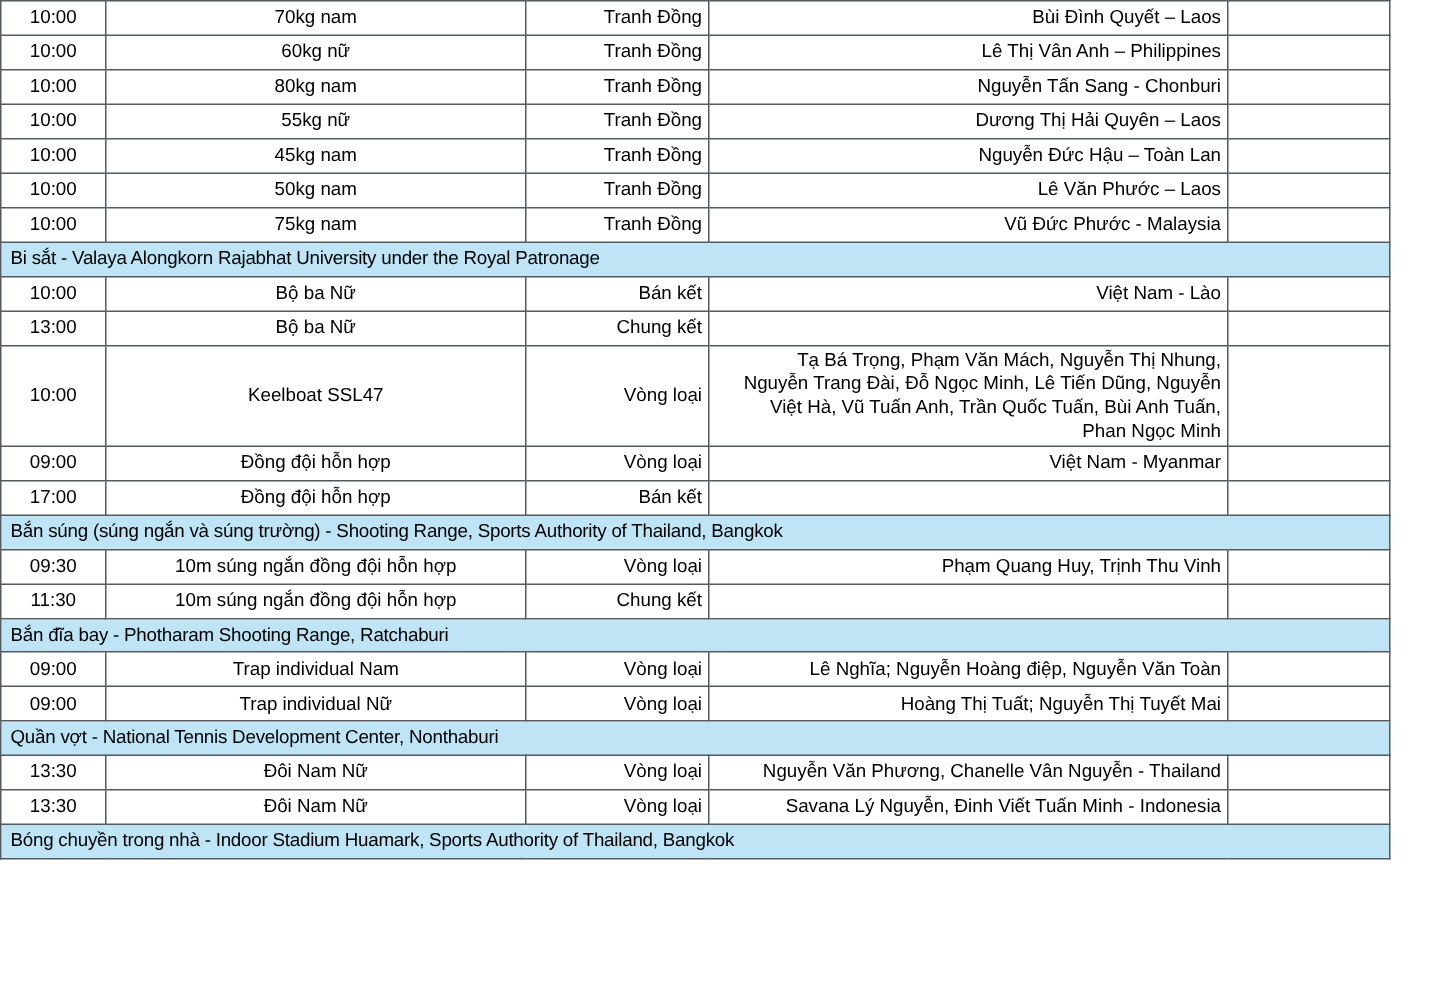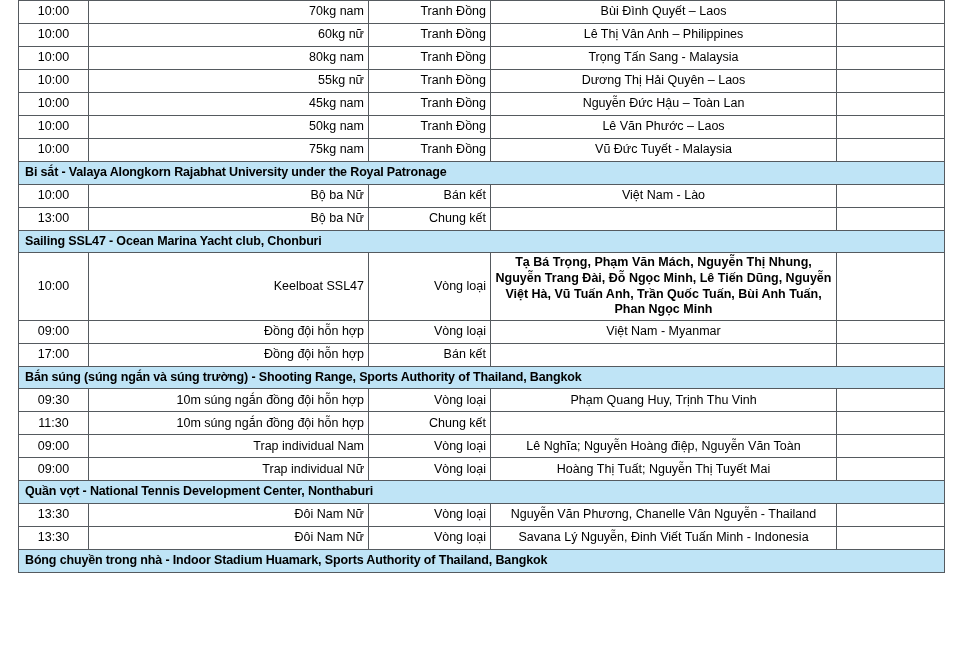--- a/index.html
+++ b/index.html
@@ -14,21 +14,20 @@
     overflow: hidden;
     font-family: "Liberation Sans", sans-serif;
     -webkit-font-smoothing: antialiased;
   }
 
   .sheet {
     position: relative;
     width: 920px;
     height: 657px;
     box-sizing: border-box;
-    padding-left: 18px;
     padding-right: 16px;
   }
 
   table.schedule {
     border-collapse: collapse;
     table-layout: fixed;
     width: 926px;
     font-size: 12.5px;
     color: #000000;
   }
@@ -47,51 +46,51 @@
   col.c-event { width: 280px; }
   col.c-round { width: 122px; }
   col.c-part  { width: 346px; }
   col.c-note  { width: 108px; }
 
   td.time {
     text-align: center;
     white-space: nowrap;
   }
   td.event {
-    text-align: right;
+    text-align: center;
   }
   td.round {
     text-align: right;
   }
   td.participants {
-    text-align: center;
+    text-align: right;
   }
   td.notes {
     text-align: left;
   }
 
   tr.section-row td.section {
     background: #bfe4f6;
-    font-weight: bold;
+    font-weight: normal;
     text-align: left;
     padding: 3px 5px 3px 6px;
     letter-spacing: -0.15px;
     border: 1px solid #555a5f;
   }
 
   tr.data-row td {
     height: 18px;
   }
 
   td.multiline {
     line-height: 1.32;
     padding-top: 3px;
     padding-bottom: 3px;
   }
-  td.multiline .ml-line { display: block; white-space: nowrap; font-weight: bold; }
+  td.multiline .ml-line { display: block; white-space: nowrap; }
 
   td.tall {
     height: 72px;
   }
 </style>
 </head>
 <body>
 
 <div class="sheet">
   <table class="schedule">
@@ -114,21 +113,21 @@
           <td class="time">10:00</td>
           <td class="event">60kg nữ</td>
           <td class="round">Tranh Đồng</td>
           <td class="participants">Lê Thị Vân Anh – Philippines</td>
           <td class="notes"></td>
         </tr>
         <tr class="data-row">
           <td class="time">10:00</td>
           <td class="event">80kg nam</td>
           <td class="round">Tranh Đồng</td>
-          <td class="participants">Trọng Tấn Sang - Malaysia</td>
+          <td class="participants">Nguyễn Tấn Sang - Chonburi</td>
           <td class="notes"></td>
         </tr>
         <tr class="data-row">
           <td class="time">10:00</td>
           <td class="event">55kg nữ</td>
           <td class="round">Tranh Đồng</td>
           <td class="participants">Dương Thị Hải Quyên – Laos</td>
           <td class="notes"></td>
         </tr>
         <tr class="data-row">
@@ -142,42 +141,39 @@
           <td class="time">10:00</td>
           <td class="event">50kg nam</td>
           <td class="round">Tranh Đồng</td>
           <td class="participants">Lê Văn Phước – Laos</td>
           <td class="notes"></td>
         </tr>
         <tr class="data-row">
           <td class="time">10:00</td>
           <td class="event">75kg nam</td>
           <td class="round">Tranh Đồng</td>
-          <td class="participants">Vũ Đức Tuyết - Malaysia</td>
+          <td class="participants">Vũ Đức Phước - Malaysia</td>
           <td class="notes"></td>
         </tr>
         <tr class="section-row">
           <td class="section" colspan="5">Bi sắt - Valaya Alongkorn Rajabhat University under the Royal Patronage</td>
         </tr>
         <tr class="data-row">
           <td class="time">10:00</td>
           <td class="event">Bộ  ba Nữ</td>
           <td class="round">Bán kết</td>
           <td class="participants">Việt Nam - Lào</td>
           <td class="notes"></td>
         </tr>
         <tr class="data-row">
           <td class="time">13:00</td>
           <td class="event">Bộ ba Nữ</td>
           <td class="round">Chung kết</td>
           <td class="participants"></td>
           <td class="notes"></td>
-        </tr>
-        <tr class="section-row">
-          <td class="section" colspan="5">Sailing SSL47 - Ocean Marina Yacht club, Chonburi</td>
         </tr>
         <tr class="data-row">
           <td class="time tall">10:00</td>
           <td class="event tall">Keelboat SSL47</td>
           <td class="round tall">Vòng loại</td>
           <td class="participants multiline tall">
             <span class="ml-line">Tạ Bá Trọng, Phạm Văn Mách, Nguyễn Thị Nhung,</span>
             <span class="ml-line">Nguyễn Trang Đài, Đỗ Ngọc Minh, Lê Tiến Dũng, Nguyễn</span>
             <span class="ml-line">Việt Hà, Vũ Tuấn Anh, Trần Quốc Tuấn, Bùi Anh Tuấn,</span>
             <span class="ml-line">Phan Ngọc Minh</span>
@@ -208,20 +204,23 @@
           <td class="participants">Phạm Quang Huy, Trịnh Thu Vinh</td>
           <td class="notes"></td>
         </tr>
         <tr class="data-row">
           <td class="time">11:30</td>
           <td class="event">10m súng ngắn đồng đội hỗn hợp</td>
           <td class="round">Chung kết</td>
           <td class="participants"></td>
           <td class="notes"></td>
         </tr>
+        <tr class="section-row">
+          <td class="section" colspan="5">Bắn đĩa bay - Photharam Shooting Range, Ratchaburi</td>
+        </tr>
         <tr class="data-row">
           <td class="time">09:00</td>
           <td class="event">Trap individual Nam</td>
           <td class="round">Vòng loại</td>
           <td class="participants">Lê Nghĩa; Nguyễn Hoàng điệp, Nguyễn Văn Toàn</td>
           <td class="notes"></td>
         </tr>
         <tr class="data-row">
           <td class="time">09:00</td>
           <td class="event">Trap individual Nữ</td>

